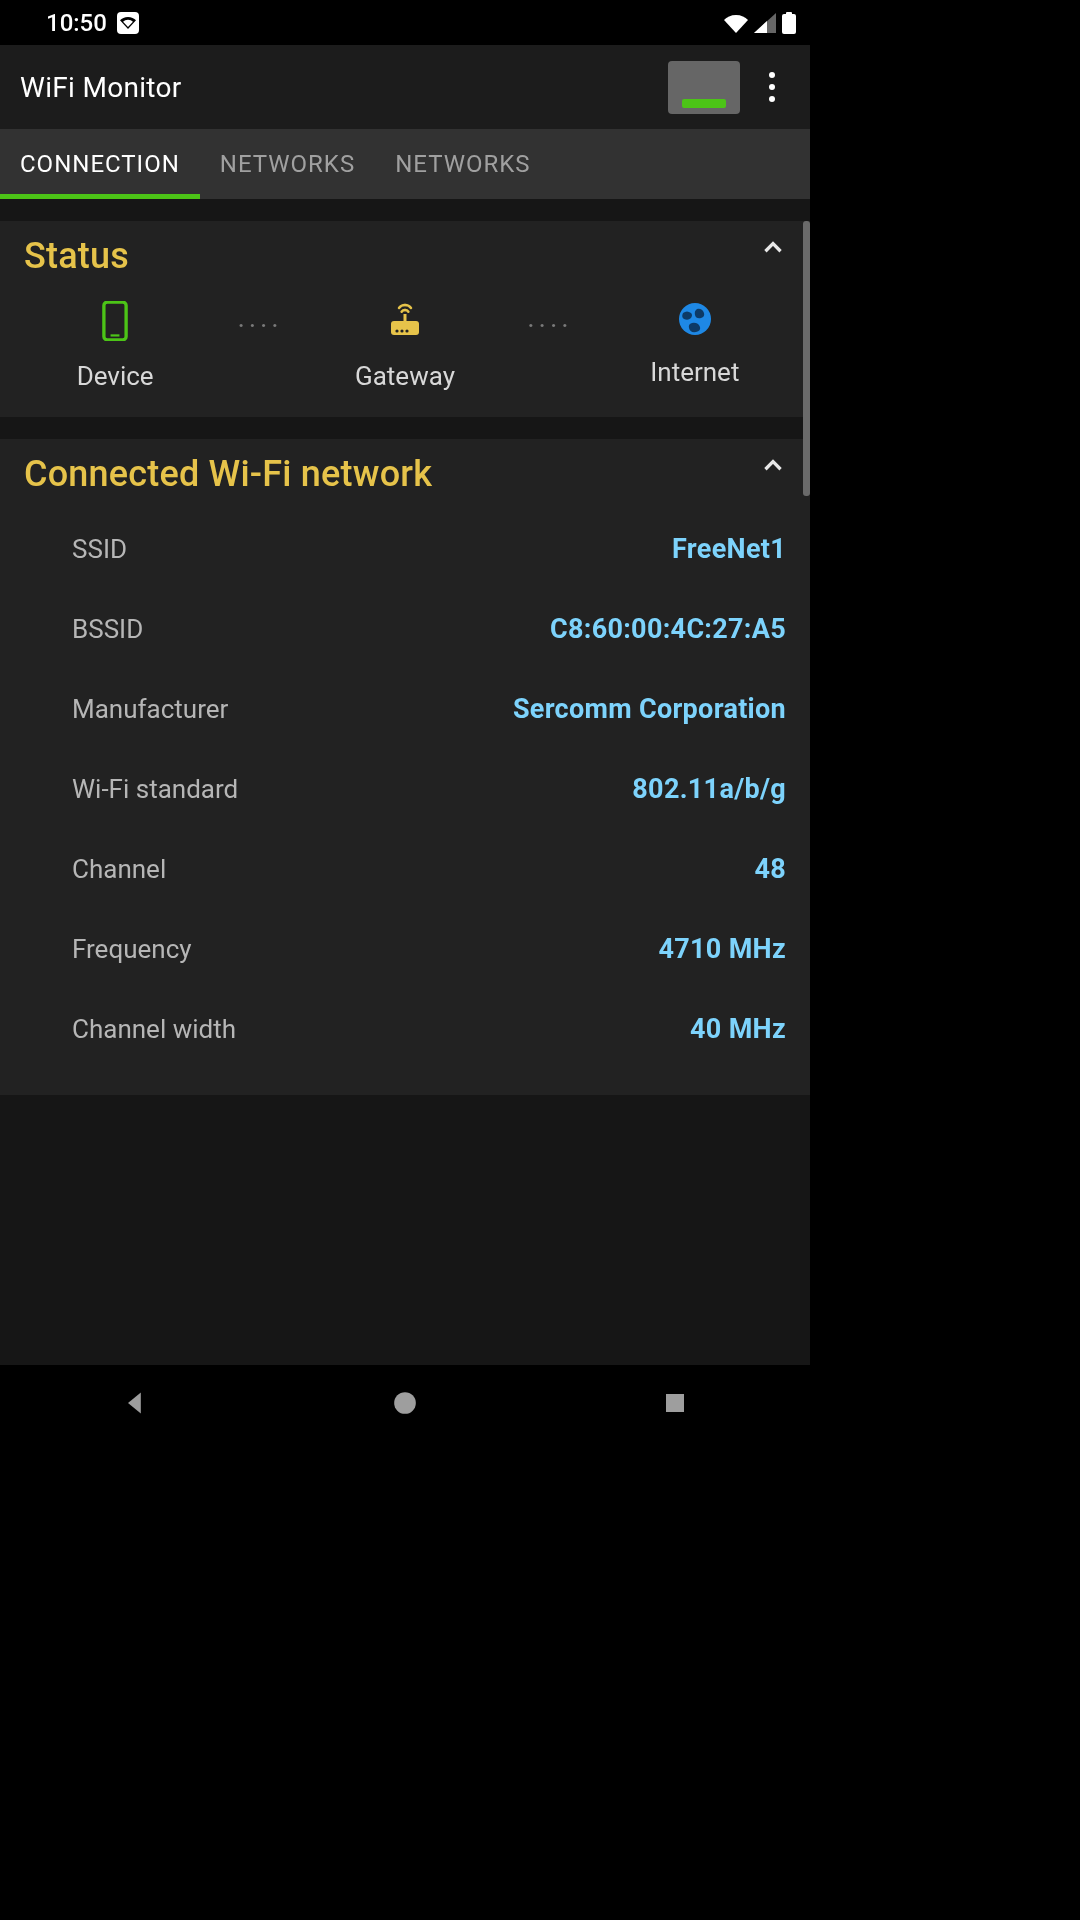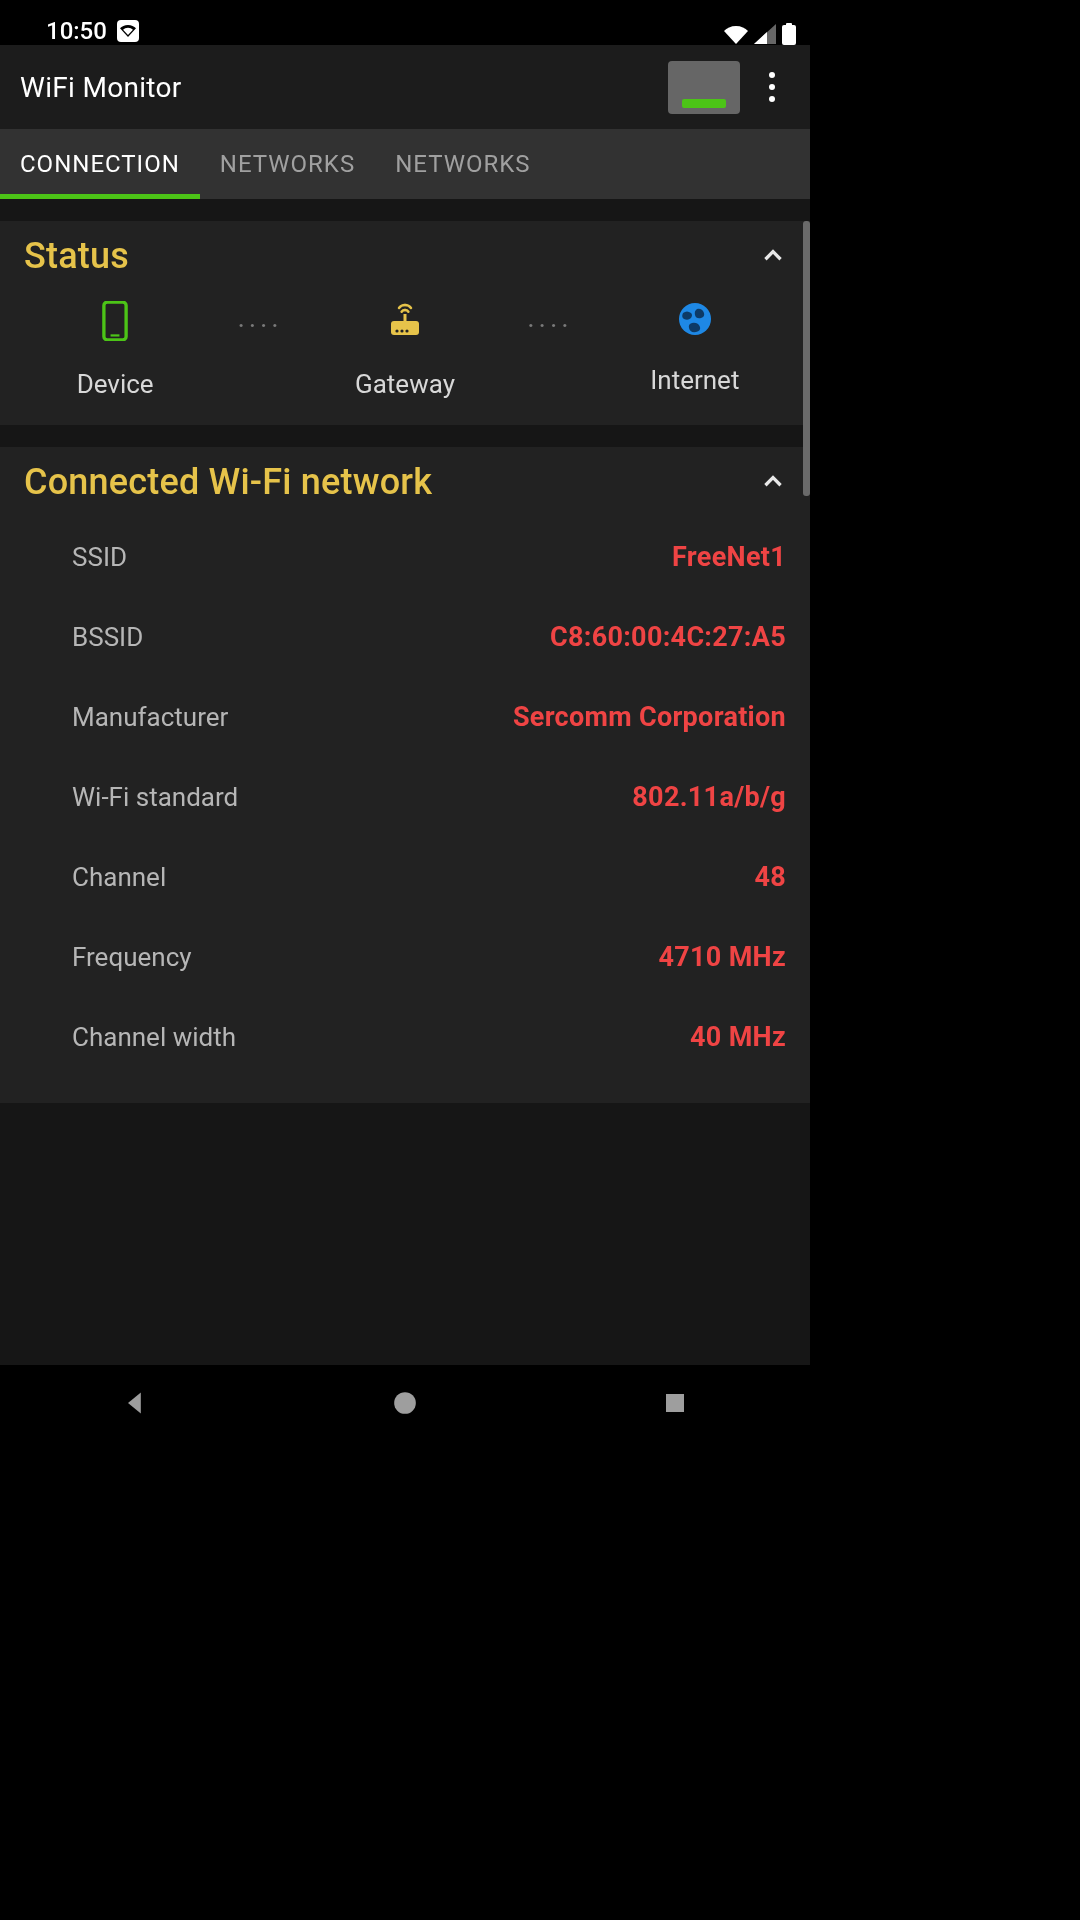--- a/index.html
+++ b/index.html
@@ -1,21 +1,21 @@
 <!DOCTYPE html>
 <html><head>
 <meta charset="utf-8">
 <style>
   * { box-sizing: border-box; margin: 0; padding: 0; }
   html, body { width: 810px; height: 1440px; background: #000; overflow: hidden; }
   body { font-family: Roboto, "Segoe UI", Arial, sans-serif; color: #fff; }
 
   .statusbar {
     height: 45px; width: 100%; background: #000;
-    display: flex; align-items: flex-end; padding: 0 14px;
+    display: flex; align-items: center; padding: 0 14px;
   }
   .statusbar-left { display: flex; align-items: center; gap: 10px; }
   .statusbar-time { font-size: 24px; font-weight: 500; margin-left: 32px; }
   .statusbar-app-icon {
     width: 22px; height: 22px; background: #fff; border-radius: 4px; position: relative;
     display:flex; align-items:center; justify-content:center;
   }
   .statusbar-right { margin-left: auto; display: flex; align-items: center; gap: 6px; }
 
   .appbar {
@@ -46,34 +46,34 @@
   .tab.active::after {
     content:""; position:absolute; left:0; right:0; bottom:0; height:5px; background:#4cc417;
   }
 
   .content { width:100%; height: calc(1440px - 45px - 84px - 70px - 75px); overflow:hidden; background:#161616; position:relative; }
   .scroll-indicator { position:absolute; right:0; top:22px; width:7px; height:275px; background:#6a6a6a; border-radius:3px; }
 
   .card {
     margin-top:22px; background:#222222; padding: 14px 24px 26px 24px;
   }
-  .card-header { display:flex; align-items:center; }
+  .card-header { display:flex; align-items:flex-start; }
   .card-title { color:#e6c34a; font-size:36px; font-weight:500; letter-spacing:0.2px; }
   .chevron { margin-left:auto; color:#e8e8e8; }
 
   .status-row { display:flex; align-items:flex-start; justify-content:space-around; margin-top:24px; }
-  .status-item { display:flex; flex-direction:column; align-items:center; gap:28px; width:120px; }
+  .status-item { display:flex; flex-direction:column; align-items:center; gap:20px; width:120px; }
   .status-label { font-size:26px; color:#d8d8d8; }
   .dots-sep { color:#7a7a7a; font-size:28px; letter-spacing:4px; margin-top:8px; }
 
   .kv-row {
     display:flex; align-items:center; padding: 24px 0;
   }
   .kv-label { font-size:26px; color:#b6b6b6; }
-  .kv-value { margin-left:auto; font-size:27px; font-weight:700; color:#ef4444; letter-spacing:0.3px; }
+  .kv-value { margin-left:auto; font-size:27px; font-weight:700; color:#7dd3fc; letter-spacing:0.3px; }
   .kv-list { margin-top: 14px; margin-left: 48px; }
 
   .navbar {
     height:75px; width:100%; background:#000;
     display:flex; align-items:center; justify-content:space-around;
   }
   .nav-btn { width:38px; height:38px; display:flex; align-items:center; justify-content:center; }
 
   svg { display:block; }
 </style>

